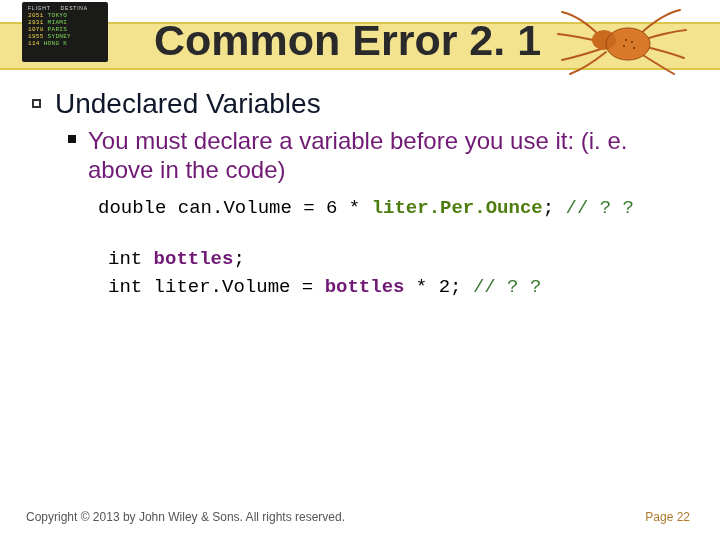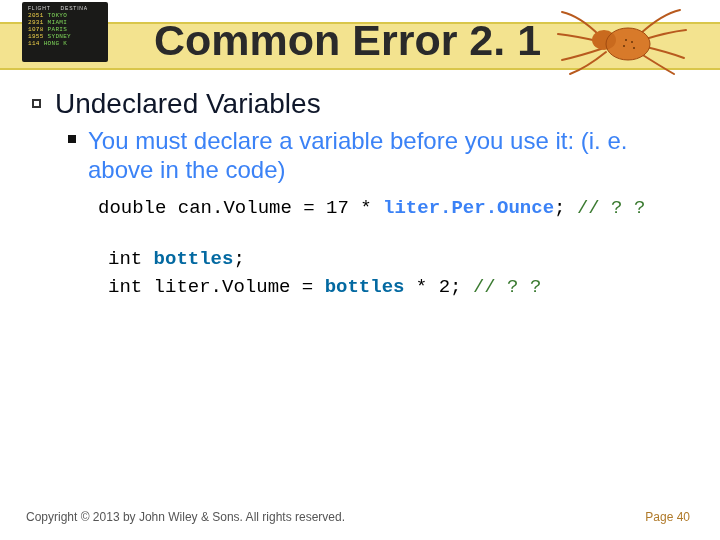--- a/index.html
+++ b/index.html
@@ -93,32 +93,32 @@
   .sq-bullet-fill {
     width: 8px;
     height: 8px;
     background: #111;
     margin-top: 9px;
     margin-right: 12px;
     flex: none;
   }
   .lvl2-text {
     font-size: 24px;
-    color: #3b82f6;
+    color: #701a75;
     line-height: 1.22;
   }
   .code-block {
     margin-left: 66px;
     margin-top: 10px;
     font-family: "Courier New", monospace;
     font-size: 19px;
     line-height: 1.45;
   }
-  .code-block .id { color: #0369a1; font-weight: bold; }
-  .code-block .err { color: #3b82f6; font-weight: bold; }
+  .code-block .id { color: #701a75; font-weight: bold; }
+  .code-block .err { color: #4d7c0f; font-weight: bold; }
   .code-block .cm { color: #3a7a30; }
   .gap { height: 14px; }
   .footer-left {
     position: absolute;
     bottom: 16px;
     left: 26px;
     font-size: 12px;
     color: #555;
   }
   .footer-right {
@@ -189,28 +189,28 @@
     <div class="sq-bullet"></div>
     <div class="lvl1-text">Undeclared Variables</div>
   </div>
 
   <div class="lvl2">
     <div class="sq-bullet-fill"></div>
     <div class="lvl2-text">You must declare a variable before you use it: (i. e. above in the code)</div>
   </div>
 
   <div class="code-block">
-    <div><span>double can.Volume = 17 * </span><span class="err">liter.Per.Ounce</span><span>; </span><span class="cm">// ? ?</span></div>
+    <div><span>double can.Volume = 6 * </span><span class="err">liter.Per.Ounce</span><span>; </span><span class="cm">// ? ?</span></div>
   </div>
 
   <div class="gap"></div>
 
 
 
   <div class="code-block" style="margin-left:76px">
     <div><span>int </span><span class="id">bottles</span><span>;</span></div>
     <div><span>int liter.Volume = </span><span class="id">bottles</span><span> * 2;   </span><span class="cm">// ? ?</span></div>
   </div>
 
 </div>
 
 <div class="footer-left">Copyright © 2013 by John Wiley &amp; Sons. All rights reserved.</div>
-<div class="footer-right">Page 40</div>
+<div class="footer-right">Page 22</div>
 
 </body></html>

